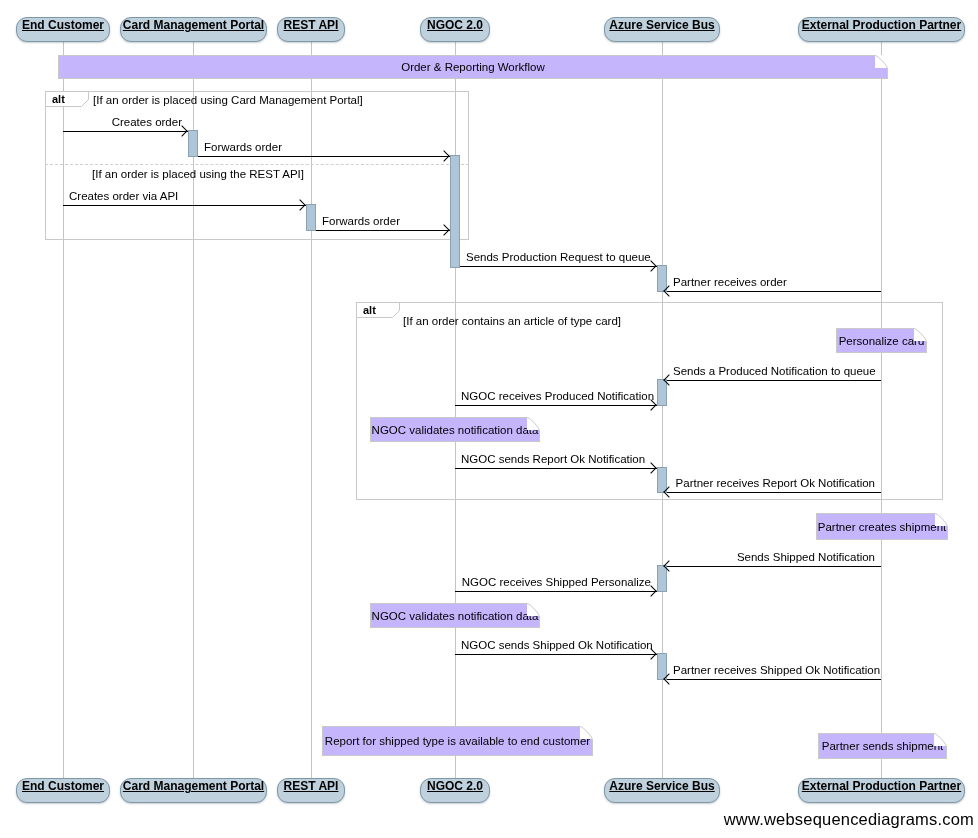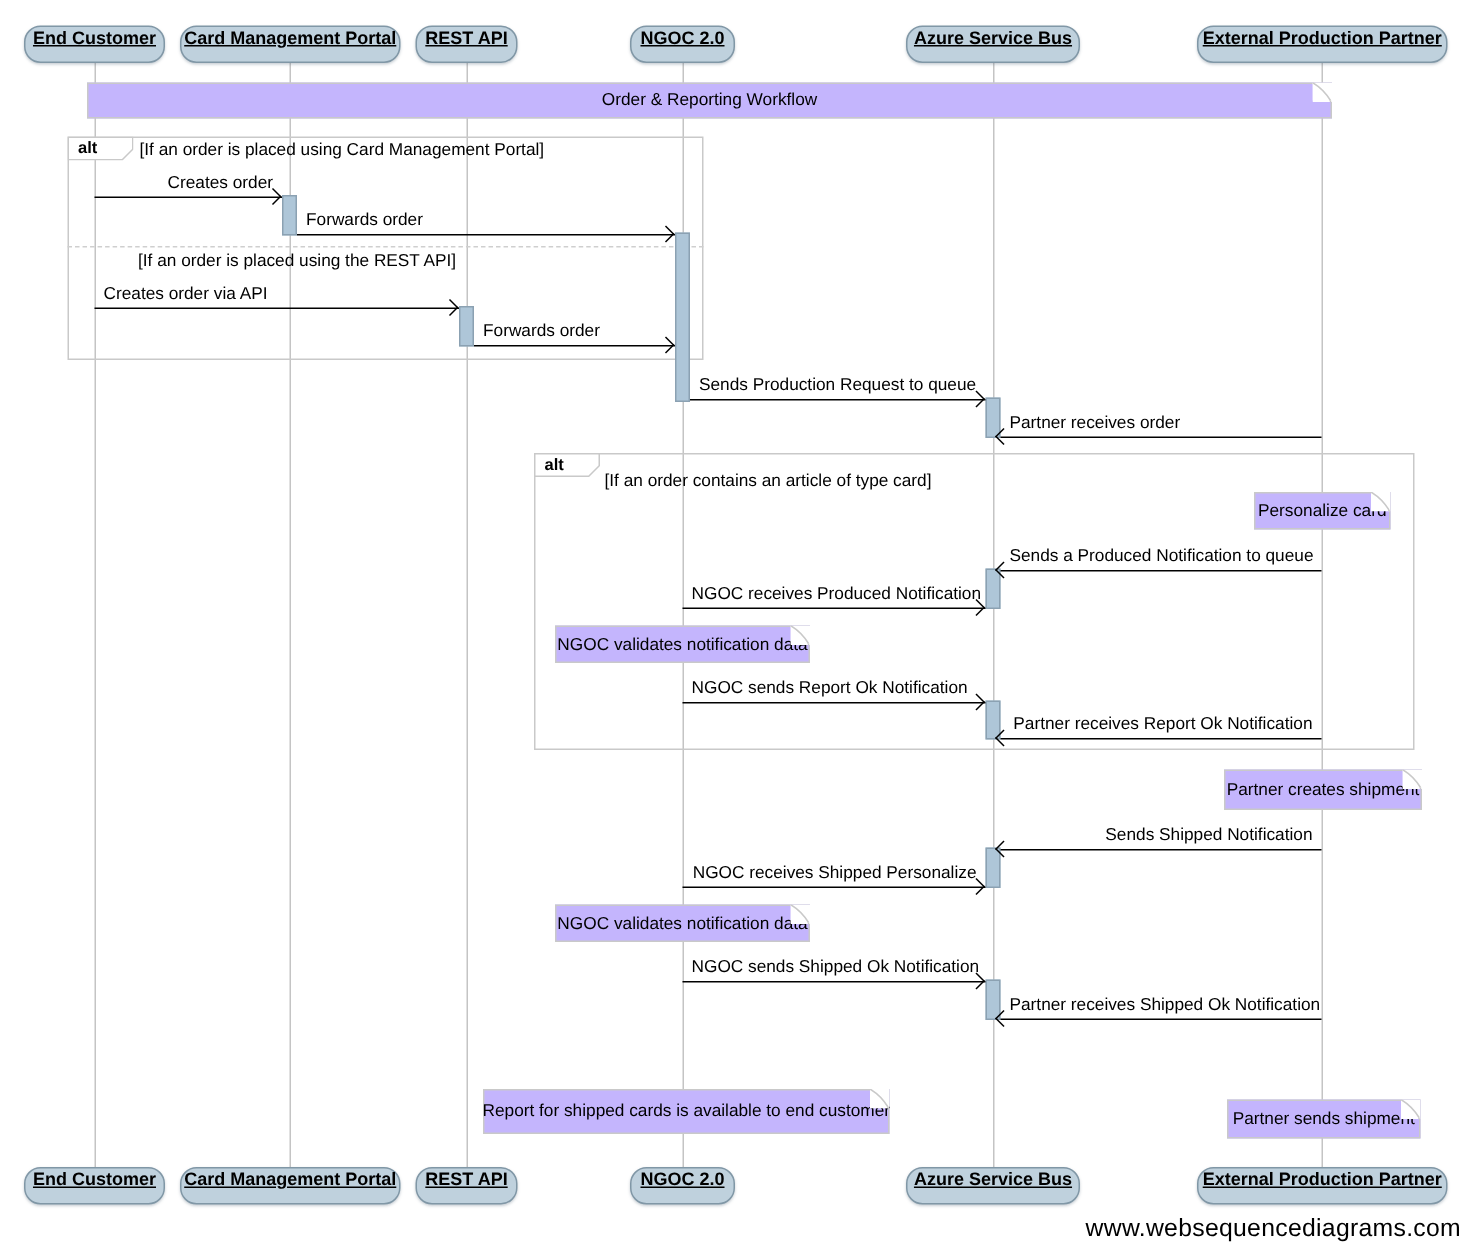--- a/index.html
+++ b/index.html
@@ -105,21 +105,21 @@
     <div class="note" style="left: 818px; top: 691px; width: 129px; height: 26px; margin-top: 42px;">
       <span class="note-text">Partner sends shipment</span>
       <svg width="13" height="13" class="fold">
         <rect x="0" y="0" width="13" height="13" fill="#ffffff"></rect>
         <path d="M0 0 C5 3 9 7 12 12 L0 12 Z" fill="#ffffff" stroke="none"></path>
         <path d="M0 0 C5 3 9 7 12 12" fill="none" stroke="#c9c9c9" stroke-width="1"></path>
         <path d="M12 12 L12 13" stroke="#c9c9c9" stroke-width="1"></path>
       </svg>
     </div>
     <div class="note" style="left: 322px; top: 726px; width: 271px; height: 30px;">
-      <span class="note-text">Report for shipped cards is available to end customer</span>
+      <span class="note-text">Report for shipped type is available to end customer</span>
       <svg width="13" height="13" class="fold">
         <rect x="0" y="0" width="13" height="13" fill="#ffffff"></rect>
         <path d="M0 0 C5 3 9 7 12 12 L0 12 Z" fill="#ffffff" stroke="none"></path>
         <path d="M0 0 C5 3 9 7 12 12" fill="none" stroke="#c9c9c9" stroke-width="1"></path>
         <path d="M12 12 L12 13" stroke="#c9c9c9" stroke-width="1"></path>
       </svg>
     </div>
     <div class="msg-label" style="left: 69px; width: 113px; top: 115px; text-align: right;">Creates order</div>
     <div class="msg-line" style="left: 63px; top: 131px; width: 125px; border-top-color: rgb(0, 0, 0);"></div>
     <div class="chev r" style="left: 178px; top: 127px; border-top-color: rgb(0, 0, 0); border-right-color: rgb(0, 0, 0);"></div>

